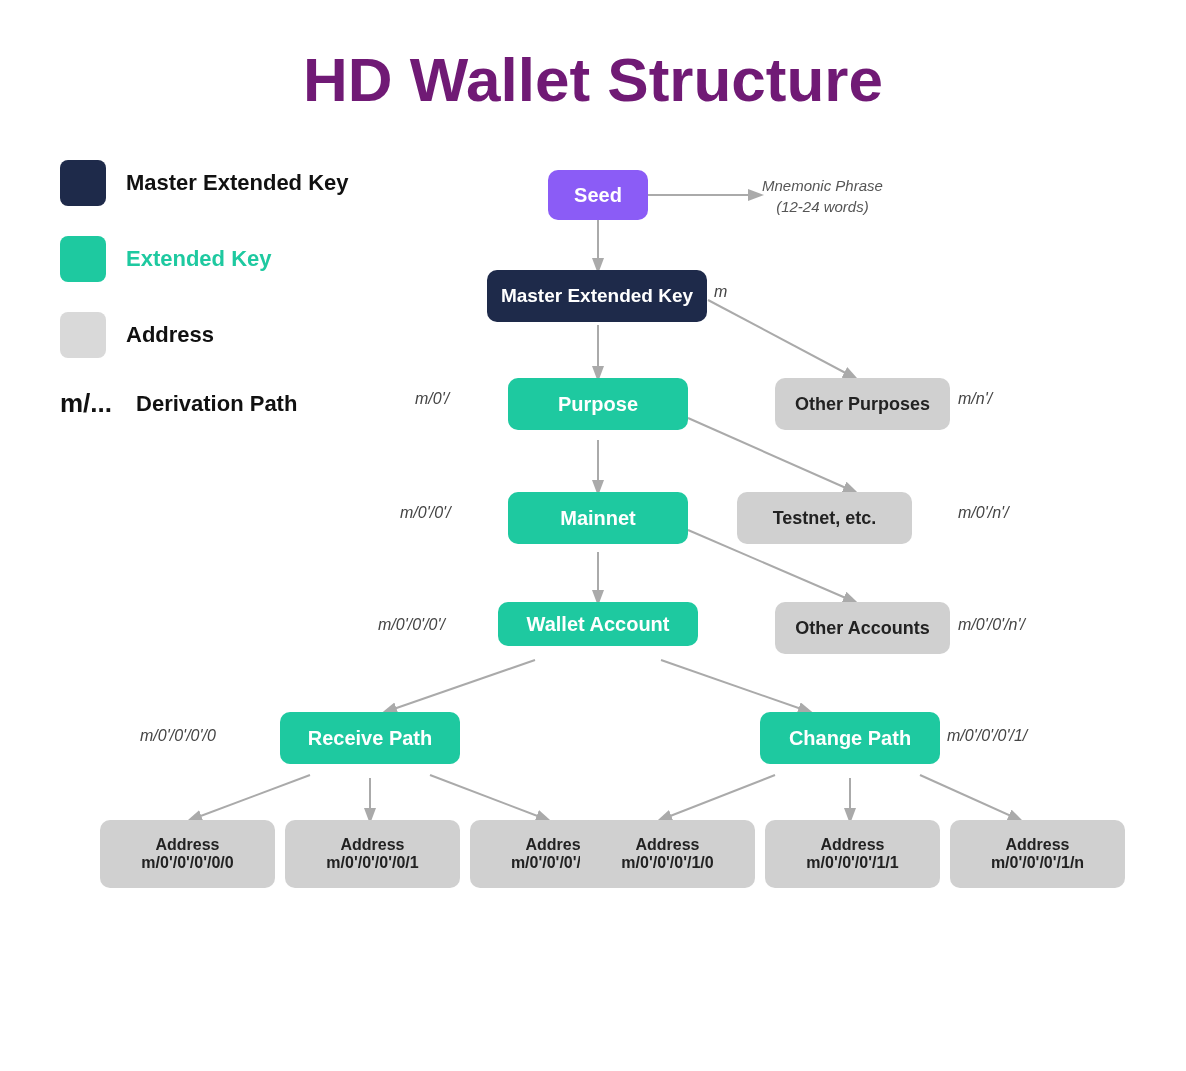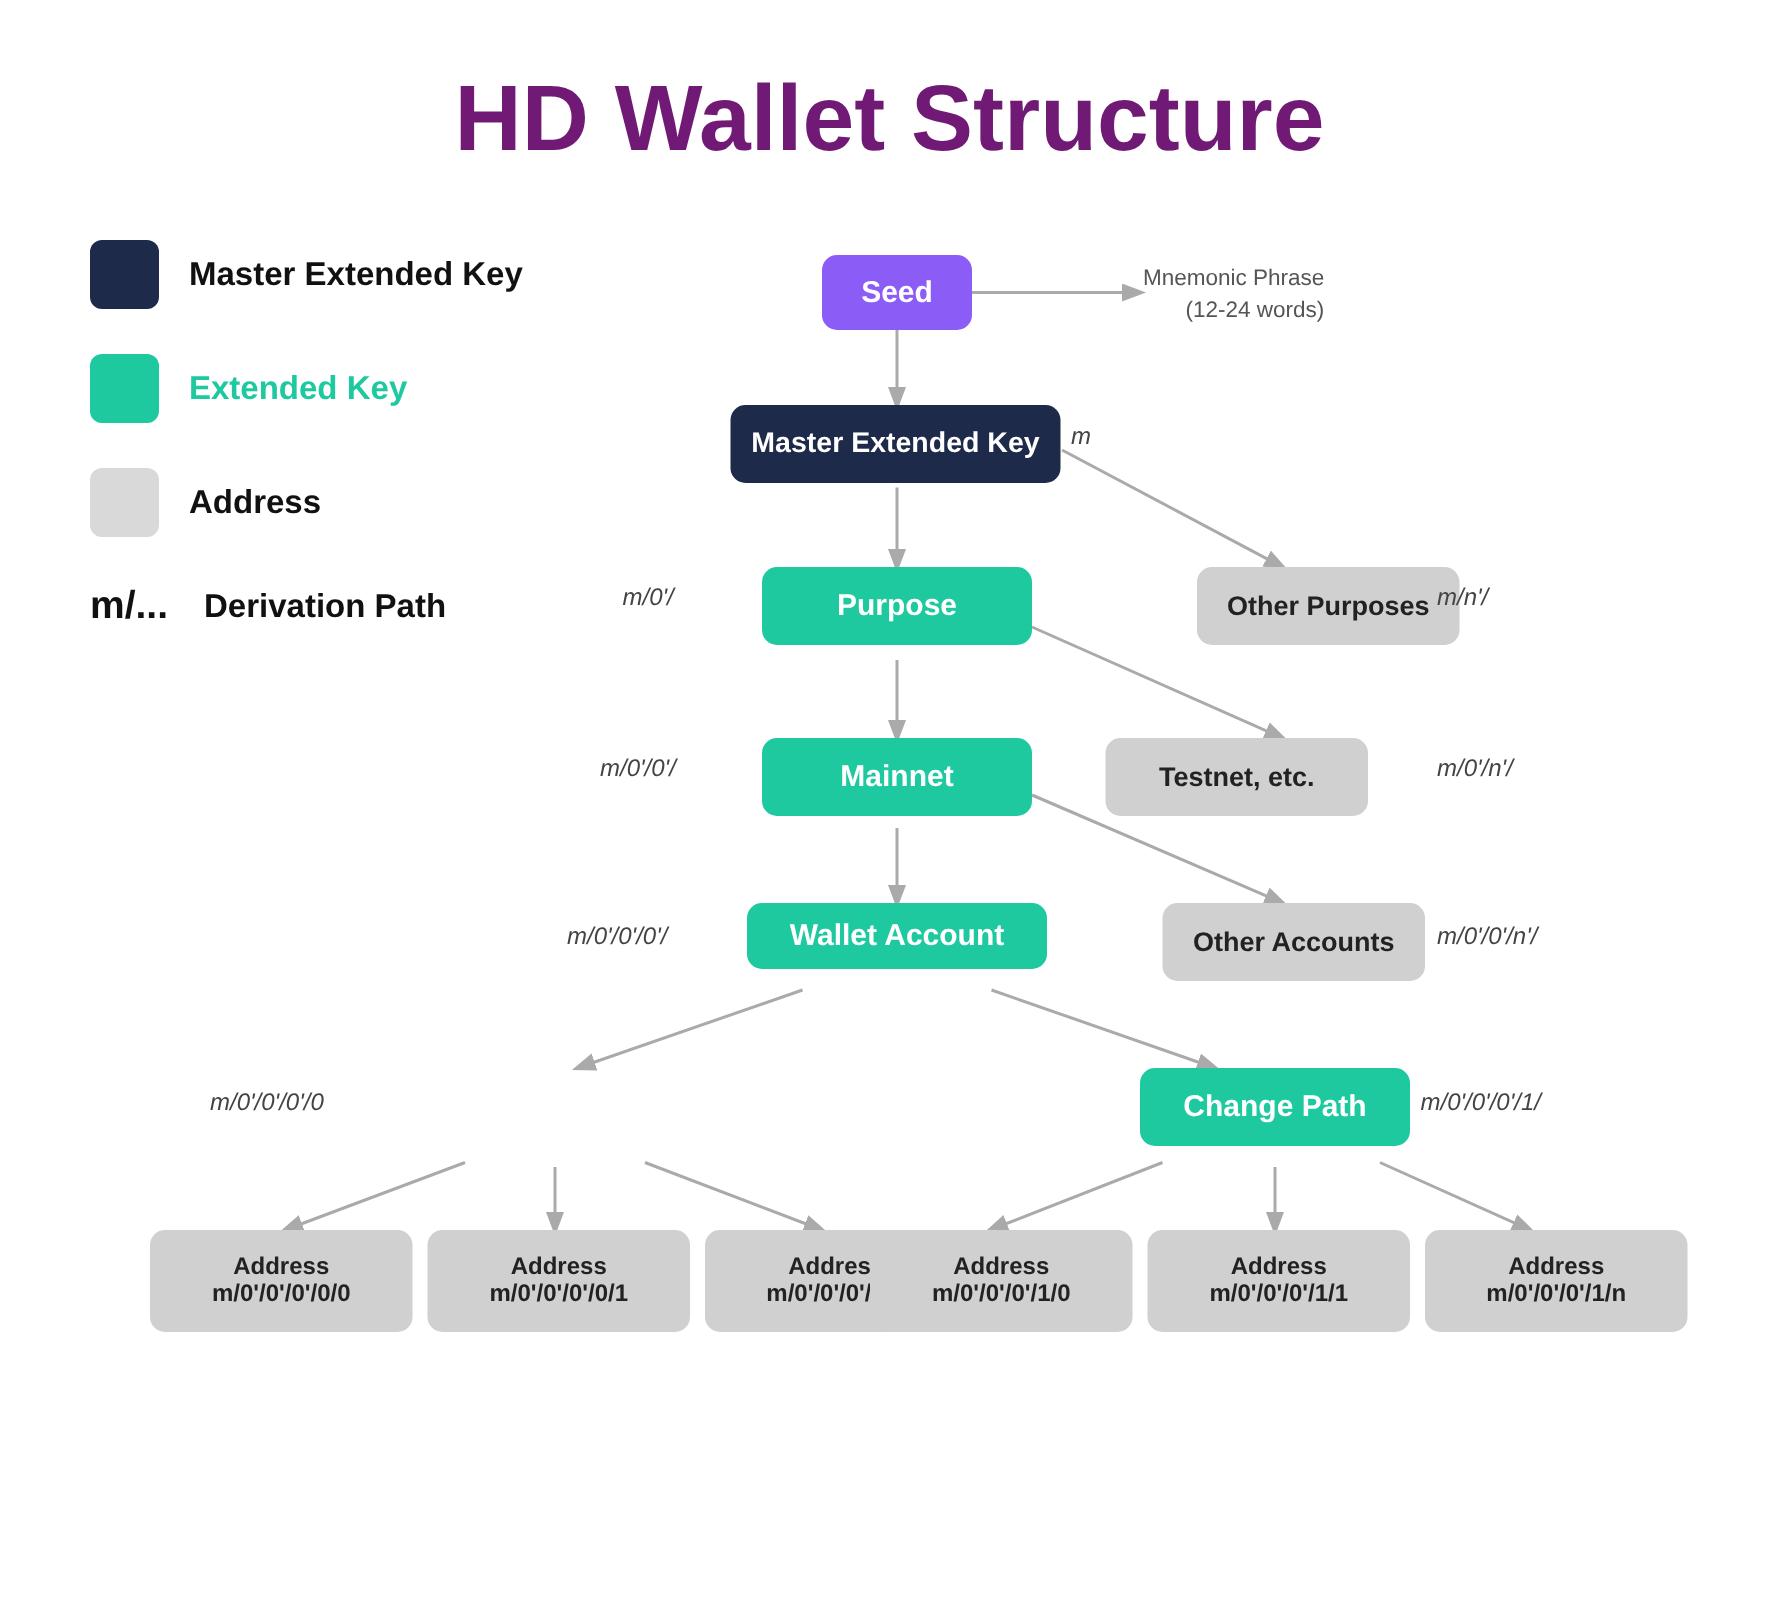--- a/index.html
+++ b/index.html
@@ -143,22 +143,23 @@
       position: absolute;
       font-size: 16px;
       color: #444;
       font-style: italic;
     }
 
     .mnemonic-label {
       position: absolute;
       font-size: 15px;
       color: #555;
-      text-align: right;
+      text-align: center;
       line-height: 1.4;
+      font-style: italic;
     }
   </style>
 </head>
 <body>
 
 <div class="page-title">HD Wallet Structure</div>
 
 <div class="legend">
   <div class="legend-item">
     <div class="legend-box master"></div>
@@ -232,21 +233,21 @@
     <span>Master Extended Key</span>
   </div>
 
   <div class="path-label" style="left:714px; top:143px;">m</div>
 
   <div class="node green" style="left:508px; top:238px;">
     <span>Purpose</span>
   </div>
   <div class="path-label" style="left:415px; top:250px;">m/0'/</div>
 
-  <div class="node gray-side" style="left:775px; top:238px;margin-left:23px;">
+  <div class="node gray-side" style="left:775px; top:238px;">
     <span>Other Purposes</span>
   </div>
   <div class="path-label" style="left:958px; top:250px;">m/n'/</div>
 
   <div class="node green" style="left:508px; top:352px;">
     <span>Mainnet</span>
   </div>
   <div class="path-label" style="left:400px; top:364px;">m/0'/0'/</div>
 
   <div class="node gray-side" style="left:737px; top:352px;">
@@ -257,20 +258,23 @@
   <div class="node green-wide" style="left:498px; top:462px;">
     <span>Wallet Account</span>
   </div>
   <div class="path-label" style="left:378px; top:476px;">m/0'/0'/0'/</div>
 
   <div class="node gray-side" style="left:775px; top:462px;">
     <span>Other Accounts</span>
   </div>
   <div class="path-label" style="left:958px; top:476px;">m/0'/0'/n'/</div>
 
+  <div class="node green" style="left:280px; top:572px;">
+    <span>Receive Path</span>
+  </div>
   <div class="path-label" style="left:140px; top:587px;">m/0'/0'/0'/0</div>
 
   <div class="node green" style="left:760px; top:572px;">
     <span>Change Path</span>
   </div>
   <div class="path-label" style="left:947px; top:587px;">m/0'/0'/0'/1/</div>
 
   <div class="node gray" style="left:100px; top:680px;">
     <span>Address<br>m/0'/0'/0'/0/0</span>
   </div>

